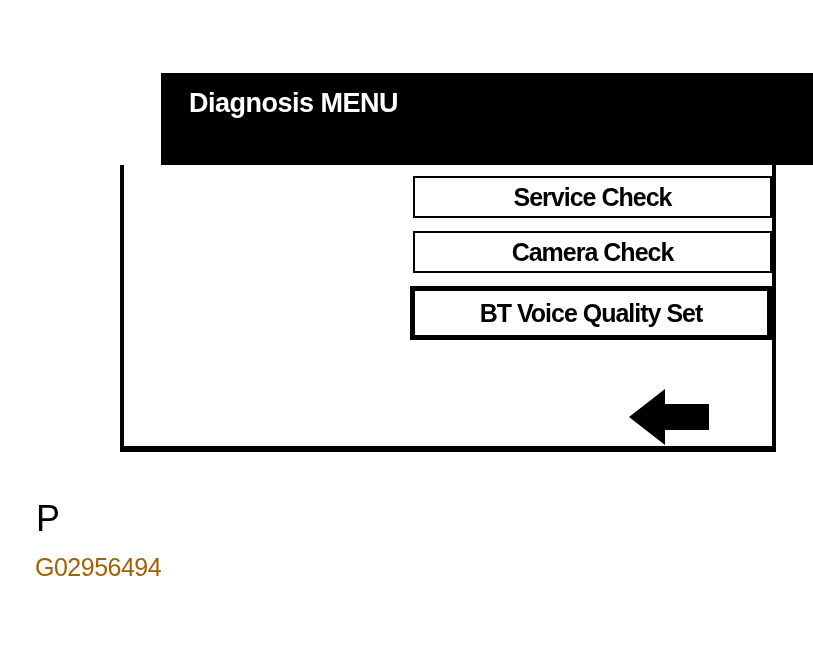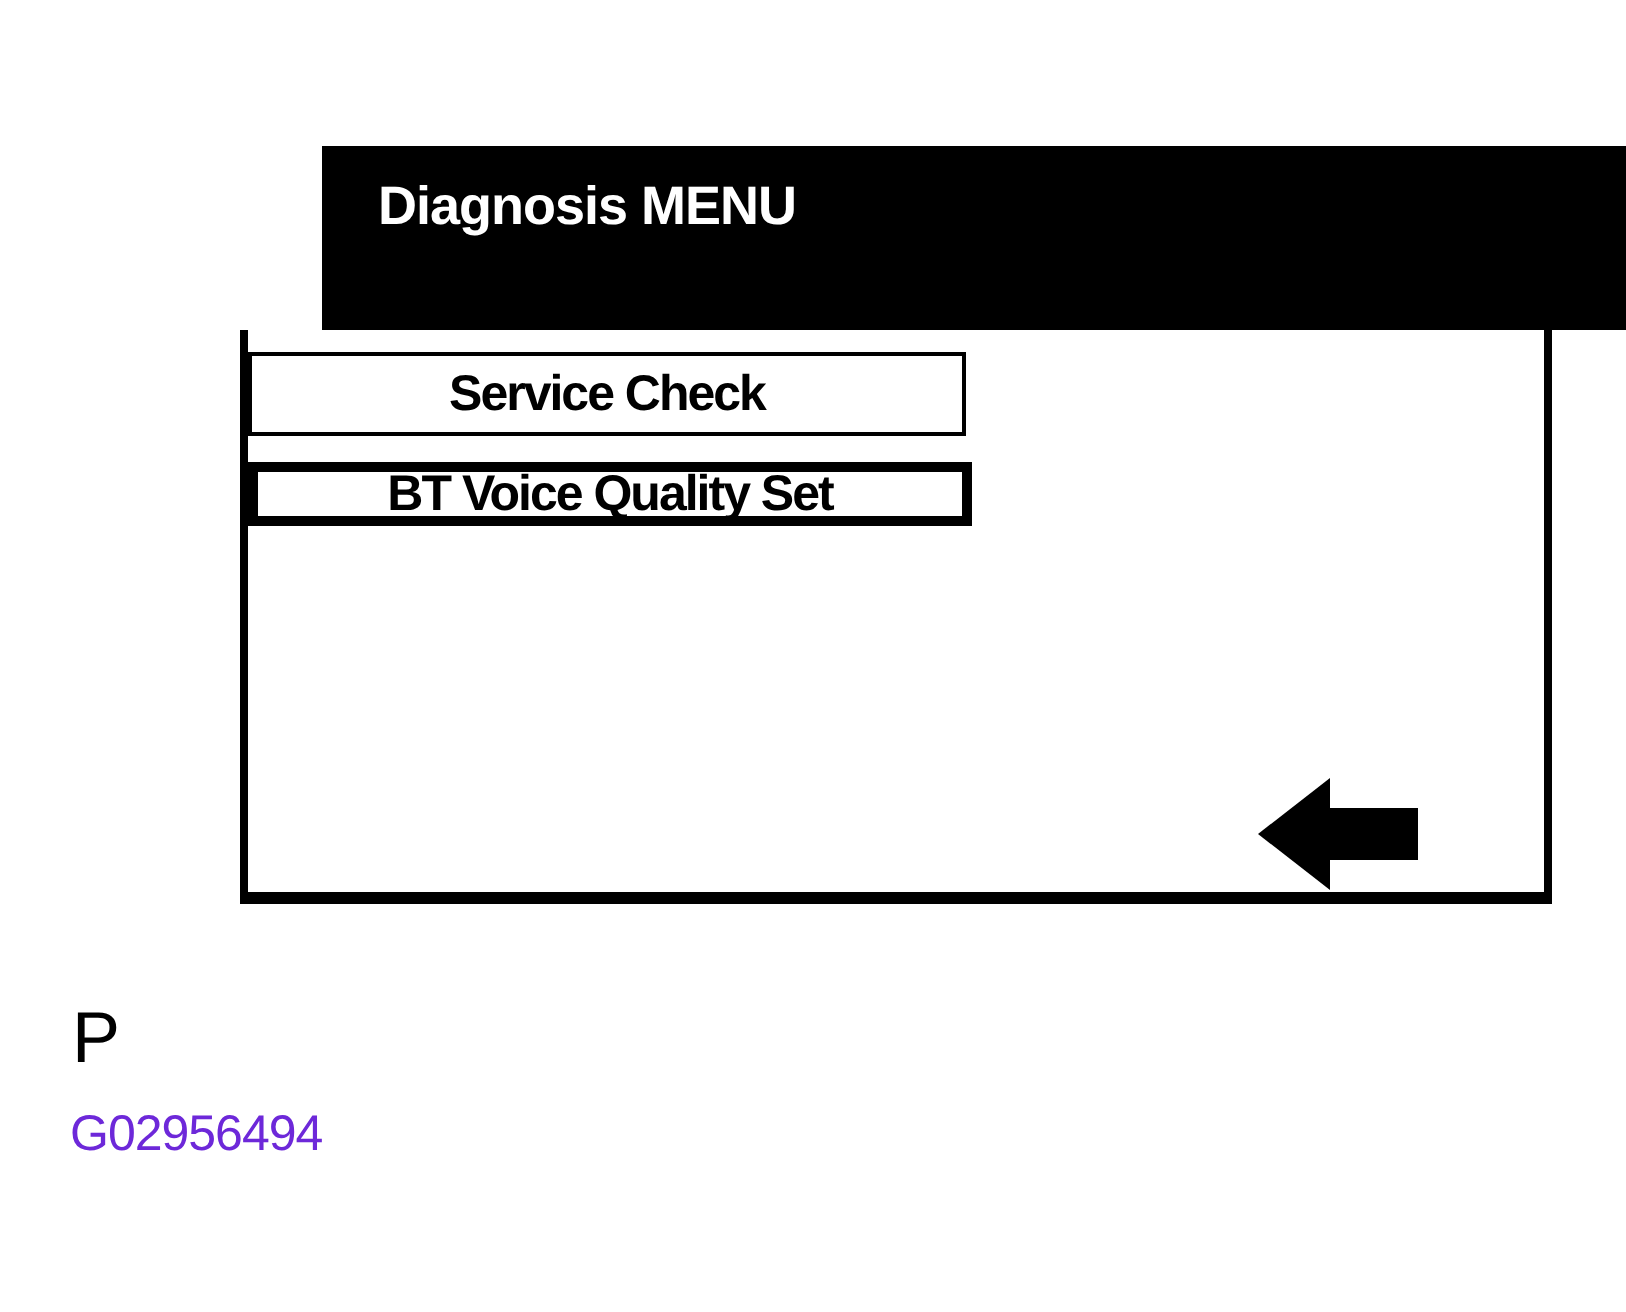--- a/index.html
+++ b/index.html
@@ -50,42 +50,42 @@
     top: 92px;
     width: 656px;
     height: 287px;
     box-sizing: border-box;
     background: #ffffff;
     border-left: 4px solid #000000;
     border-right: 4px solid #000000;
     border-bottom: 6px solid #000000;
     display: flex;
     flex-direction: column;
-    align-items: flex-start;
+    align-items: flex-end;
     padding-top: 11px;
     gap: 13px;
   }
   .menu-button {
     box-sizing: border-box;
     width: 359px;
     height: 42px;
     border: 2px solid #000000;
     background: #ffffff;
     color: #000000;
     font-size: 25px;
     font-weight: bold;
     letter-spacing: -1px;
     display: flex;
     align-items: center;
     justify-content: center;
     white-space: nowrap;
   }
   .menu-button.selected {
     width: 362px;
-    height: 32px;
+    height: 54px;
     border-width: 5px;
   }
   
   .pointer-arrow {
     position: absolute;
     left: 629px;
     top: 389px;
     width: 80px;
     height: 56px;
     z-index: 5;
@@ -117,37 +117,38 @@
     line-height: 36px;
     color: #000000;
     letter-spacing: -1px;
   }
   .figure-id {
     position: absolute;
     left: 35px;
     top: 555px;
     font-size: 25px;
     line-height: 25px;
-    color: #6d28d9;
+    color: #a16207;
     letter-spacing: -0.5px;
   }
 </style>
 </head>
 <body>
 
 <div id="figure">
 
   <div class="screen">
 
     <div class="screen-header">
       <span class="screen-title">Diagnosis MENU</span>
     </div>
 
     <div class="screen-body">
       <div class="menu-button">Service Check</div>
+      <div class="menu-button">Camera Check</div>
       <div class="menu-button selected">BT Voice Quality Set</div>
     </div>
 
   </div>
 
   <div class="pointer-arrow">
     <div class="arrow-head"></div>
     <div class="arrow-shaft"></div>
   </div>
 

